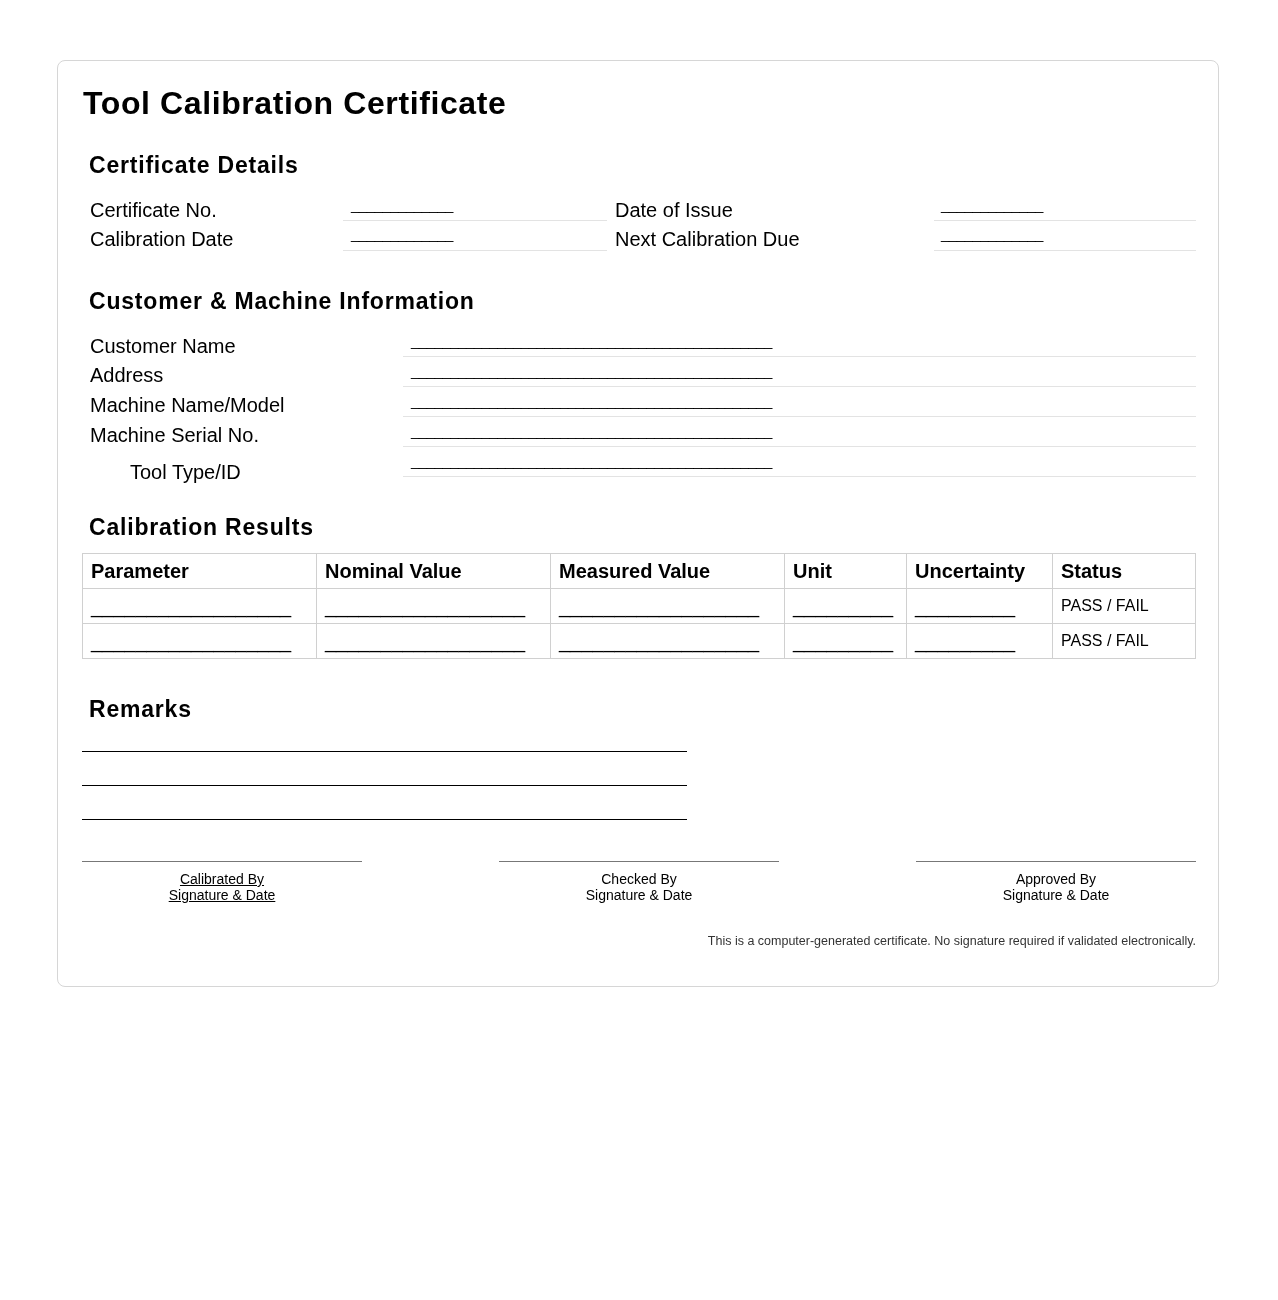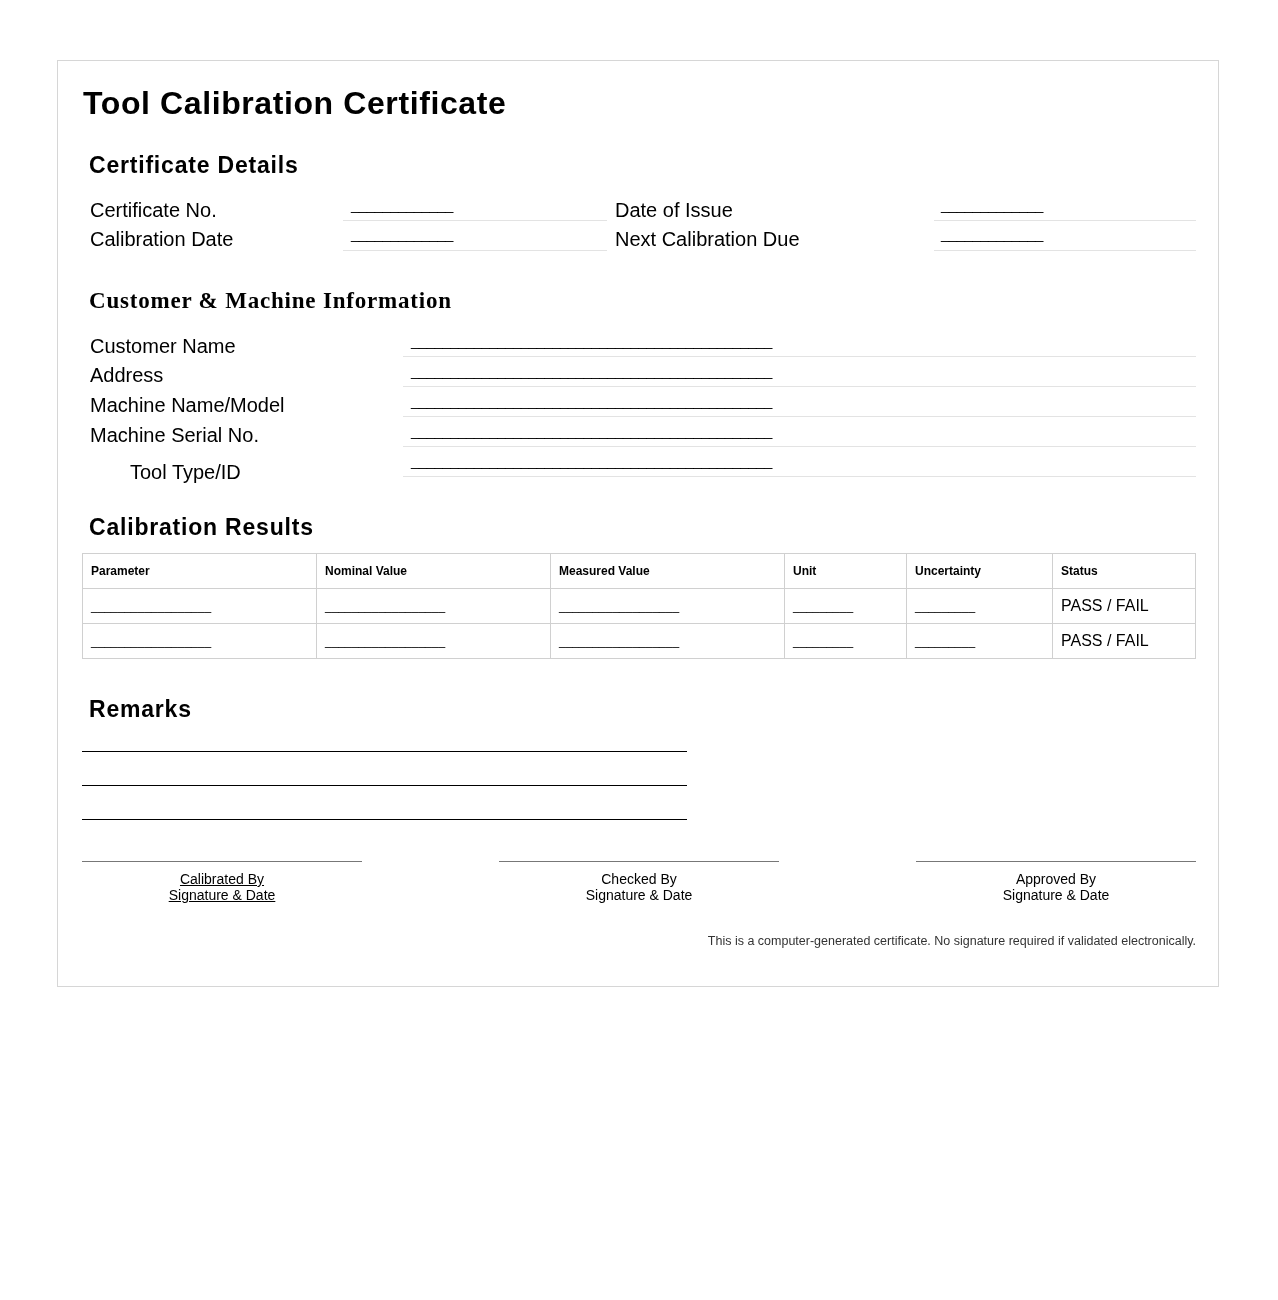--- a/index.html
+++ b/index.html
@@ -1,28 +1,28 @@
 <!DOCTYPE html>
 <html><head>
 <meta charset="utf-8">
 <style>
   html, body { margin:0; padding:0; background:#ffffff; }
   body { width:1278px; height:1300px; position:relative; font-family:"Liberation Sans", sans-serif; color:#000; }
   .card {
     position:absolute; left:57px; top:60px; width:1162px; height:927px;
-    border:1px solid #d6d6d6; border-radius:0; box-sizing:border-box; background:#fff;
+    border:1px solid #d6d6d6; border-radius:8px; box-sizing:border-box; background:#fff;
   }
   .inner { position:absolute; left:24px; top:0; width:1114px; }
   h1 { position:absolute; left:1px; top:24px; margin:0; font-size:32px; font-weight:bold; letter-spacing:0.6px; white-space:nowrap; }
   h2 { position:absolute; left:0; margin:7px; font-size:23px; font-weight:bold; letter-spacing:0.8px; white-space:nowrap; }
   .lbl { position:absolute; font-size:20px; white-space:nowrap; }
   .blank { position:absolute; font-size:15px; white-space:nowrap; letter-spacing:-0.5px; }
   .rule { position:absolute; height:1px; background:#e3e3e3; }
   table.res { position:absolute; left:0; top:492px; width:1114px; border-collapse:collapse; }
-  table.res th, table.res td { border:1px solid #d0d0d0; padding:0 8px; height:34px; font-size:12px; text-align:left; white-space:nowrap; }
+  table.res th, table.res td { border:1px solid #d0d0d0; padding:0 8px; height:34px; font-size:20px; text-align:left; white-space:nowrap; }
   table.res th { font-weight:bold; }
   table.res td.st { font-size:16px; }
   .remline { position:absolute; left:0; width:605px; height:1px; background:#000; }
   .sig { position:absolute; top:800px; width:280px; text-align:center; font-size:14px; line-height:16px; }
   .sig .line { height:1px; background:#777; margin-bottom:9px; }
   .foot { position:absolute; right:0; top:873px; text-align:right; font-size:12.5px; color:#333; line-height:15px; white-space:nowrap; }
 </style>
 </head>
 <body>
 
@@ -42,21 +42,21 @@
     <div class="rule" style="left:852px;top:159px;width:262px;"></div>
 
     <span class="lbl" style="left:8px;top:167px;">Calibration Date</span>
     <span class="blank" style="left:269px;top:164px;">_____________</span>
     <div class="rule" style="left:261px;top:189px;width:264px;"></div>
 
     <span class="lbl" style="left:533px;top:167px;">Next Calibration Due</span>
     <span class="blank" style="left:859px;top:164px;">_____________</span>
     <div class="rule" style="left:852px;top:189px;width:262px;"></div>
 
-    <h2 style="top:220px;font-family:Liberation Serif, serif;">Customer &amp; Machine Information</h2>
+    <h2 style="top:220px;">Customer &amp; Machine Information</h2>
 
     <span class="lbl" style="left:8px;top:274px;">Customer Name</span>
     <span class="blank" style="left:329px;top:271px;">______________________________________________</span>
     <div class="rule" style="left:321px;top:295px;width:793px;"></div>
 
     <span class="lbl" style="left:8px;top:303px;">Address</span>
     <span class="blank" style="left:329px;top:301px;">______________________________________________</span>
     <div class="rule" style="left:321px;top:325px;width:793px;"></div>
 
     <span class="lbl" style="left:8px;top:333px;">Machine Name/Model</span>

